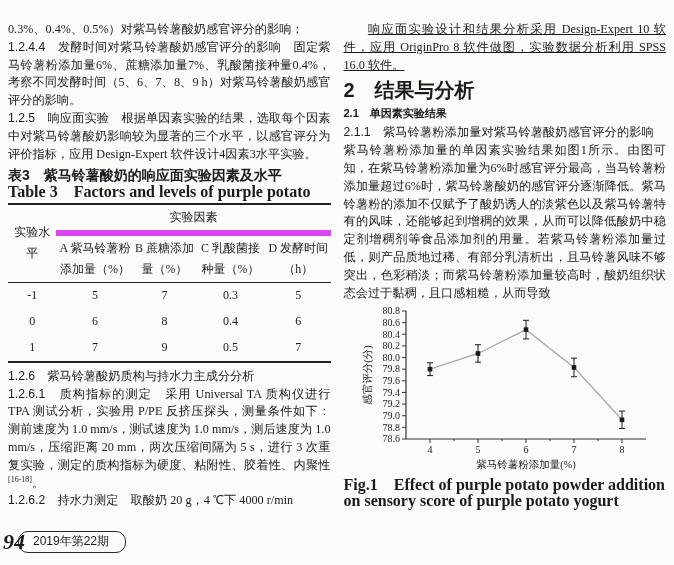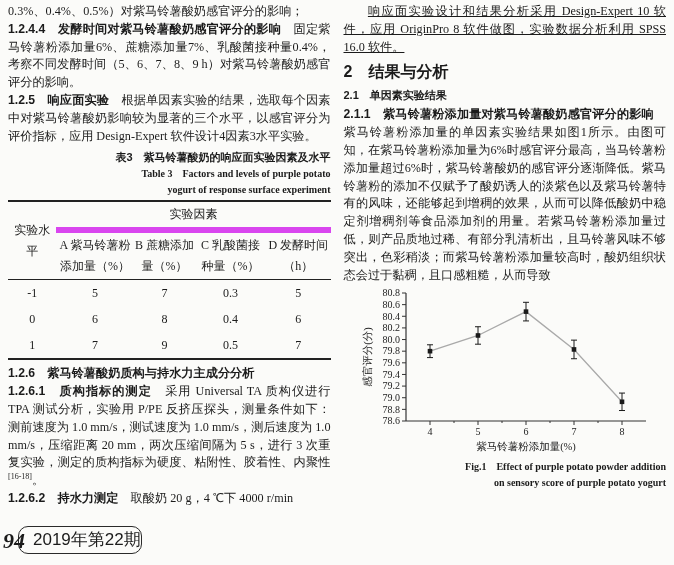--- a/index.html
+++ b/index.html
@@ -6,45 +6,45 @@
   html,body { background:#ffffff; }
   .page {
     position:relative;
     width:674px; height:565px;
     background:#fbfbf9;
     font-family:"Liberation Serif", serif;
     color:#1b1b1b;
     overflow:hidden;
   }
   .cols { display:flex; gap:13px; padding:3px 8px 0 8px; }
-  .col { width:325px; font-size:12.2px; line-height:17.8px; text-align:justify; }
+  .col { width:325px; font-size:12.2px; line-height:17.8px; text-align:justify;margin-top:18px; }
   p { margin:0; }
   .sec-head {
     font-family:"Liberation Sans", sans-serif;
-    font-weight:bold;
+    font-weight:normal;
   }
   .indent { text-indent:2em;text-decoration:underline; }
   .h-major {
     font-family:"Liberation Sans", sans-serif;
-    font-weight:bold; font-size:16px; line-height:22px;
+    font-weight:bold; font-size:20px; line-height:22px;
     margin:5px 0 3px 0; text-align:left;
   }
   .h-minor {
     font-family:"Liberation Sans", sans-serif;
     font-weight:bold; font-size:11px; line-height:19px;
     margin:1px 0 1px 0; text-align:left;
   }
   sup.cite { font-size:8px; vertical-align:super; line-height:0; }
 
   .caption-zh {
-    text-align:right; font-family:"Liberation Sans", sans-serif;
-    font-weight:bold; font-size:11px; line-height:17px; margin-top:4px;
+    text-align:left; font-family:"Liberation Sans", sans-serif;
+    font-weight:bold; font-size:14px; line-height:17px; margin-top:4px;
   }
   .caption-en {
-    text-align:right; font-weight:bold; font-size:10px; line-height:15.5px;
+    text-align:left; font-weight:bold; font-size:16px; line-height:15.5px;
   }
 
   table.factor-table {
     width:100%; border-collapse:collapse;
     border-top:2px solid #222; border-bottom:2px solid #222;
     font-size:12px; margin:3px 0 5px 0; line-height:21px;
   }
   table.factor-table th, table.factor-table td {
     font-weight:normal; text-align:center; vertical-align:middle; padding:2px 1px;
   }
@@ -58,41 +58,40 @@
   .footer {
     position:absolute; left:3px; bottom:10px;
     display:flex; align-items:center;
   }
   .page-num {
     font-size:22px; font-weight:bold; font-style:italic;
     font-family:"Liberation Serif", serif; position:relative; z-index:2;
   }
   .issue-pill {
     border:1.3px solid #2a2a2a; border-radius:10px;
-    padding:1px 0 2px 14px; margin-left:-7px; margin-bottom:1px;
-    font-family:"Liberation Sans", sans-serif; font-size:17px;
+    padding:1px 16px 2px 14px; margin-left:-7px; margin-bottom:1px;
+    font-family:"Liberation Sans", sans-serif; font-size:12px;
     background:#fbfbf9; z-index:1;
   }
 </style>
 </head>
 <body>
 
 <div class="page">
   <div class="cols">
 
     <div class="col">
       <p><span>0.3%、0.4%、0.5%）对紫马铃薯酸奶感官评分的影响；</span></p>
 
       <p><span class="sec-head">1.2.4.4　发酵时间对紫马铃薯酸奶感官评分的影响</span><span>　固定紫马铃薯粉添加量6%、蔗糖添加量7%、乳酸菌接种量0.4%，考察不同发酵时间（5、6、7、8、9 h）对紫马铃薯酸奶感官评分的影响。</span></p>
 
       <p><span class="sec-head">1.2.5　响应面实验</span><span>　根据单因素实验的结果，选取每个因素中对紫马铃薯酸奶影响较为显著的三个水平，以感官评分为评价指标，应用 Design-Expert 软件设计4因素3水平实验。</span></p>
 
       <div class="caption-zh">表3　紫马铃薯酸奶的响应面实验因素及水平</div>
       <div class="caption-en">Table 3　Factors and levels of purple potato</div>
-      <div class="caption-en">yogurt of response surface experiment</div>
 
       <table class="factor-table">
         <colgroup>
             <col class="c0">
             <col class="c1">
             <col class="c2">
             <col class="c3">
             <col class="c4">
           </colgroup>
         <tbody>

